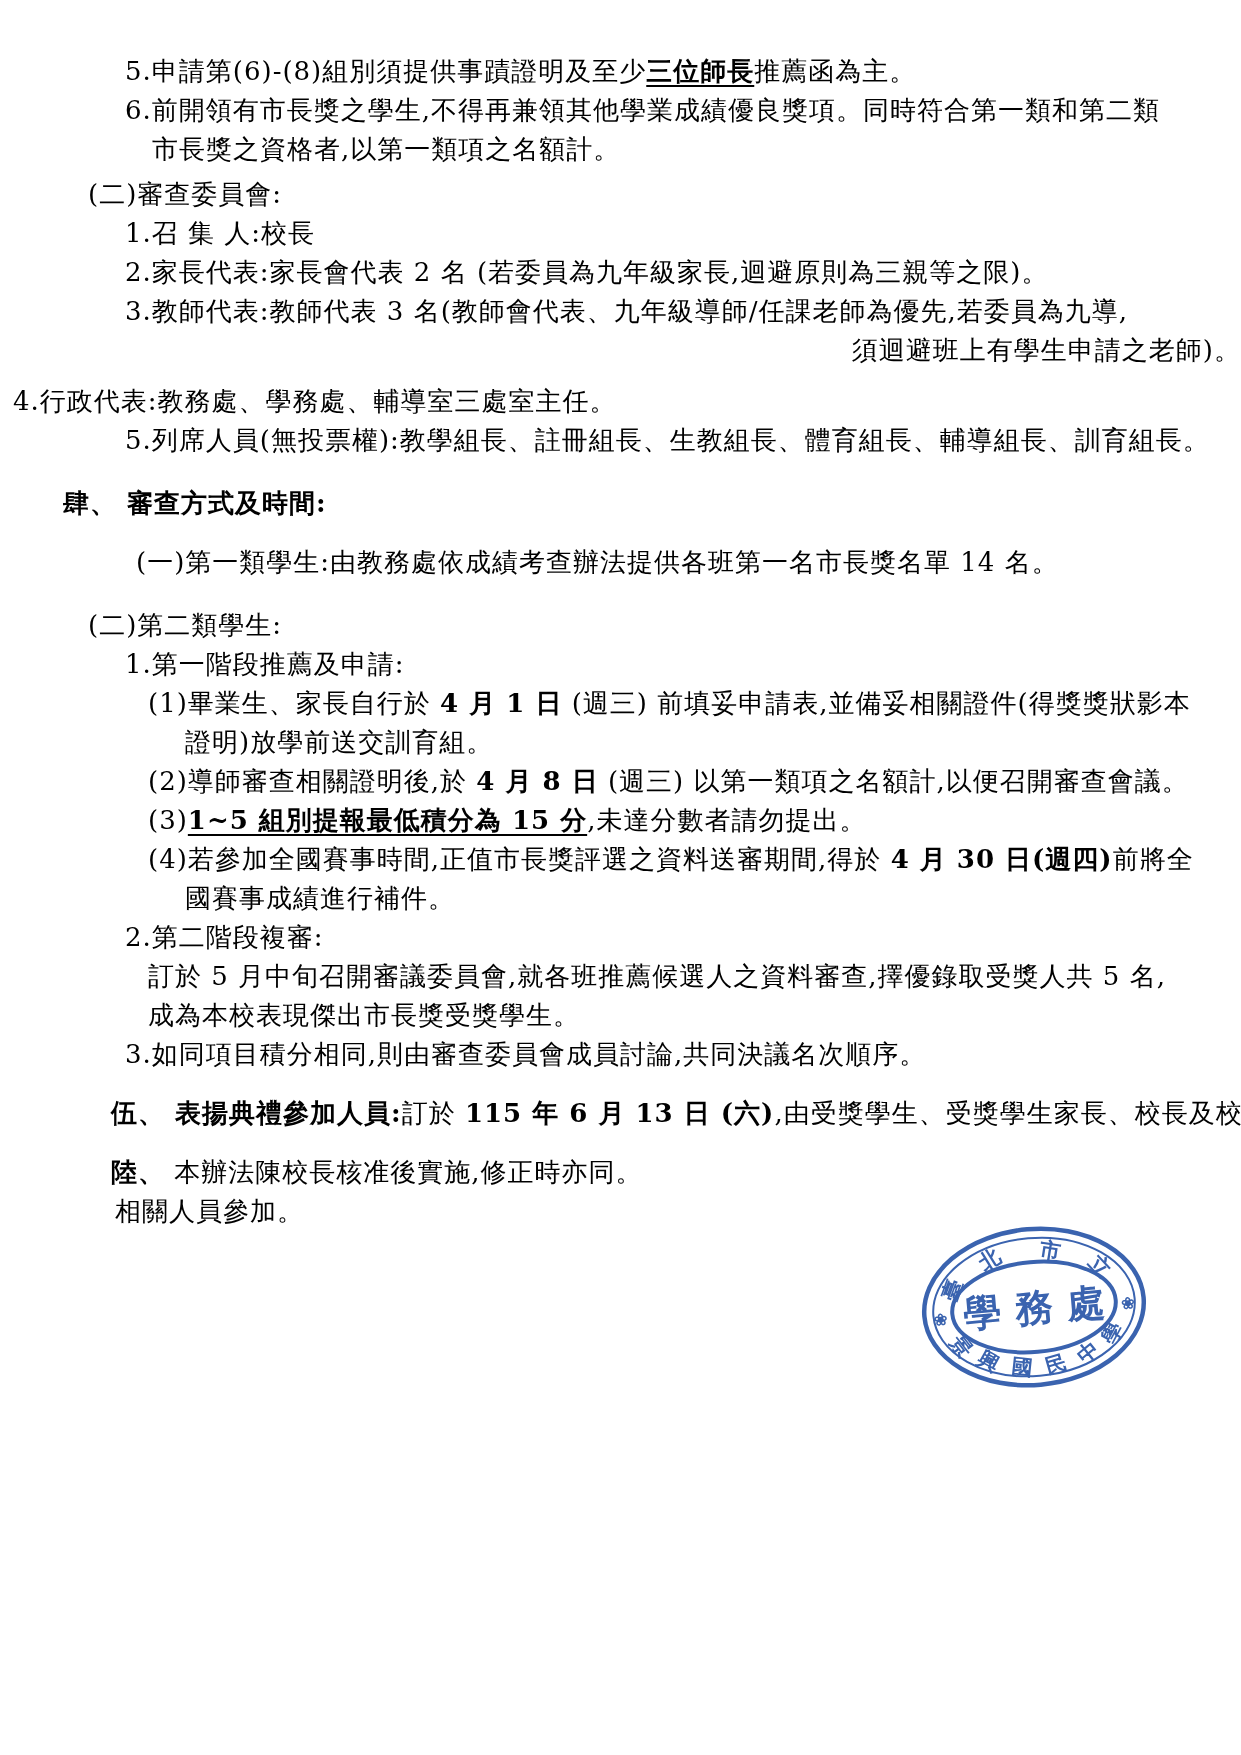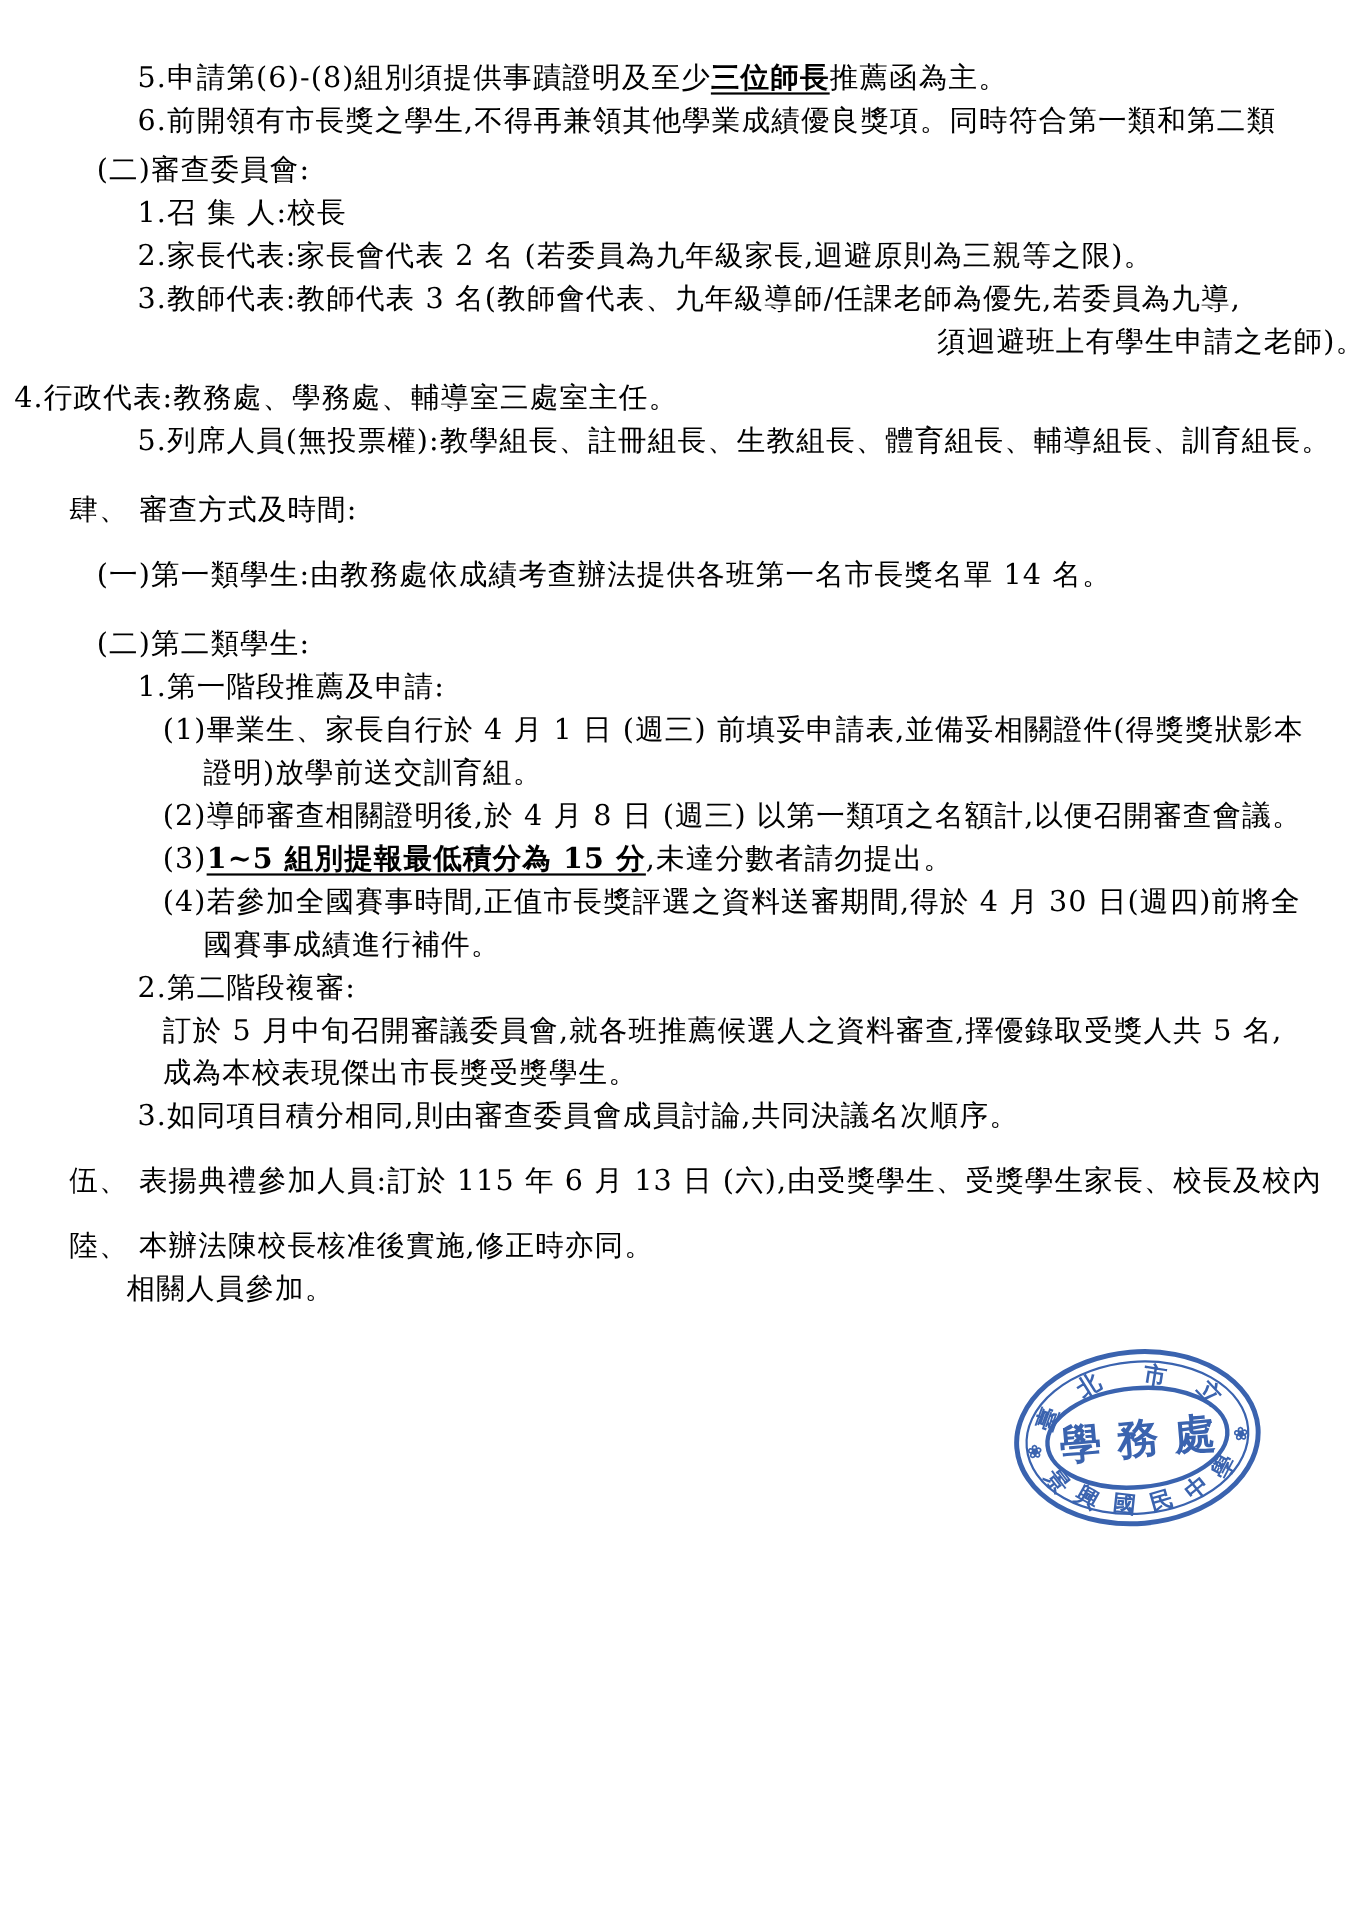--- a/index.html
+++ b/index.html
@@ -22,39 +22,40 @@
   
   .ind-a {padding-left:63px;}   
   .ind-a2{padding-left:115px;}  
   .ind-b {padding-left:88px;}   
   .ind-c {padding-left:125px;}  
   .ind-c2{padding-left:152px;}  
   .ind-c3{padding-left:250px;text-align:right;}  
   .ind-d {padding-left:148px;}  
   .ind-d2{padding-left:185px;}  
   
-  .mt6{margin-top:6px;} .mt12{margin-top:12px;padding-left:13px;} .mt20{margin-top:20px;} .mt24{margin-top:24px;}
-  .b{font-weight:400;text-align:right;}
+  .mt6{margin-top:6px;} .mt12{margin-top:12px;padding-left:13px;} .mt20{margin-top:20px;margin-left:48px;} .mt24{margin-top:24px;}
+  .b{font-weight:700;text-align:right;}
   .bu{font-weight:700;text-decoration:underline;text-underline-offset:5px;text-decoration-thickness:2px;}
   
   .stamp{position:absolute;left:916px;top:1220px;width:236px;height:174px;}
   .stamp text{
     font-family:"DejaVu Serif","Liberation Serif",serif;
     font-weight:700;
   }
 </style>
 </head>
 <body>
 
 <div class="page">
   <div class="doc">
 
     <div class="line ind-c"><span>5.申請第(6)-(8)組別須提供事蹟證明及至少</span><span class="bu">三位師長</span><span>推薦函為主。</span></div>
 
     <div class="line ind-c"><span>6.前開領有市長獎之學生,不得再兼領其他學業成績優良獎項。同時符合第一類和第二類</span></div>
+    <div class="line ind-c2"><span>市長獎之資格者,以第一類項之名額計。</span></div>
 
     <div class="line ind-b mt6"><span>(二)審查委員會:</span></div>
     <div class="line ind-c"><span>1.召 集 人:校長</span></div>
     <div class="line ind-c"><span>2.家長代表:家長會代表 2 名 (若委員為九年級家長,迴避原則為三親等之限)。</span></div>
     <div class="line ind-c"><span>3.教師代表:教師代表 3 名(教師會代表、九年級導師/任課老師為優先,若委員為九導,</span></div>
     <div class="line ind-c3"><span>須迴避班上有學生申請之老師)。</span></div>
     <div class="line ind-c mt12"><span>4.行政代表:教務處、學務處、輔導室三處室主任。</span></div>
     <div class="line ind-c"><span>5.列席人員(無投票權):教學組長、註冊組長、生教組長、體育組長、輔導組長、訓育組長。</span></div>
 
     <div class="line ind-a mt24"><span class="b">肆、 審查方式及時間:</span></div>

